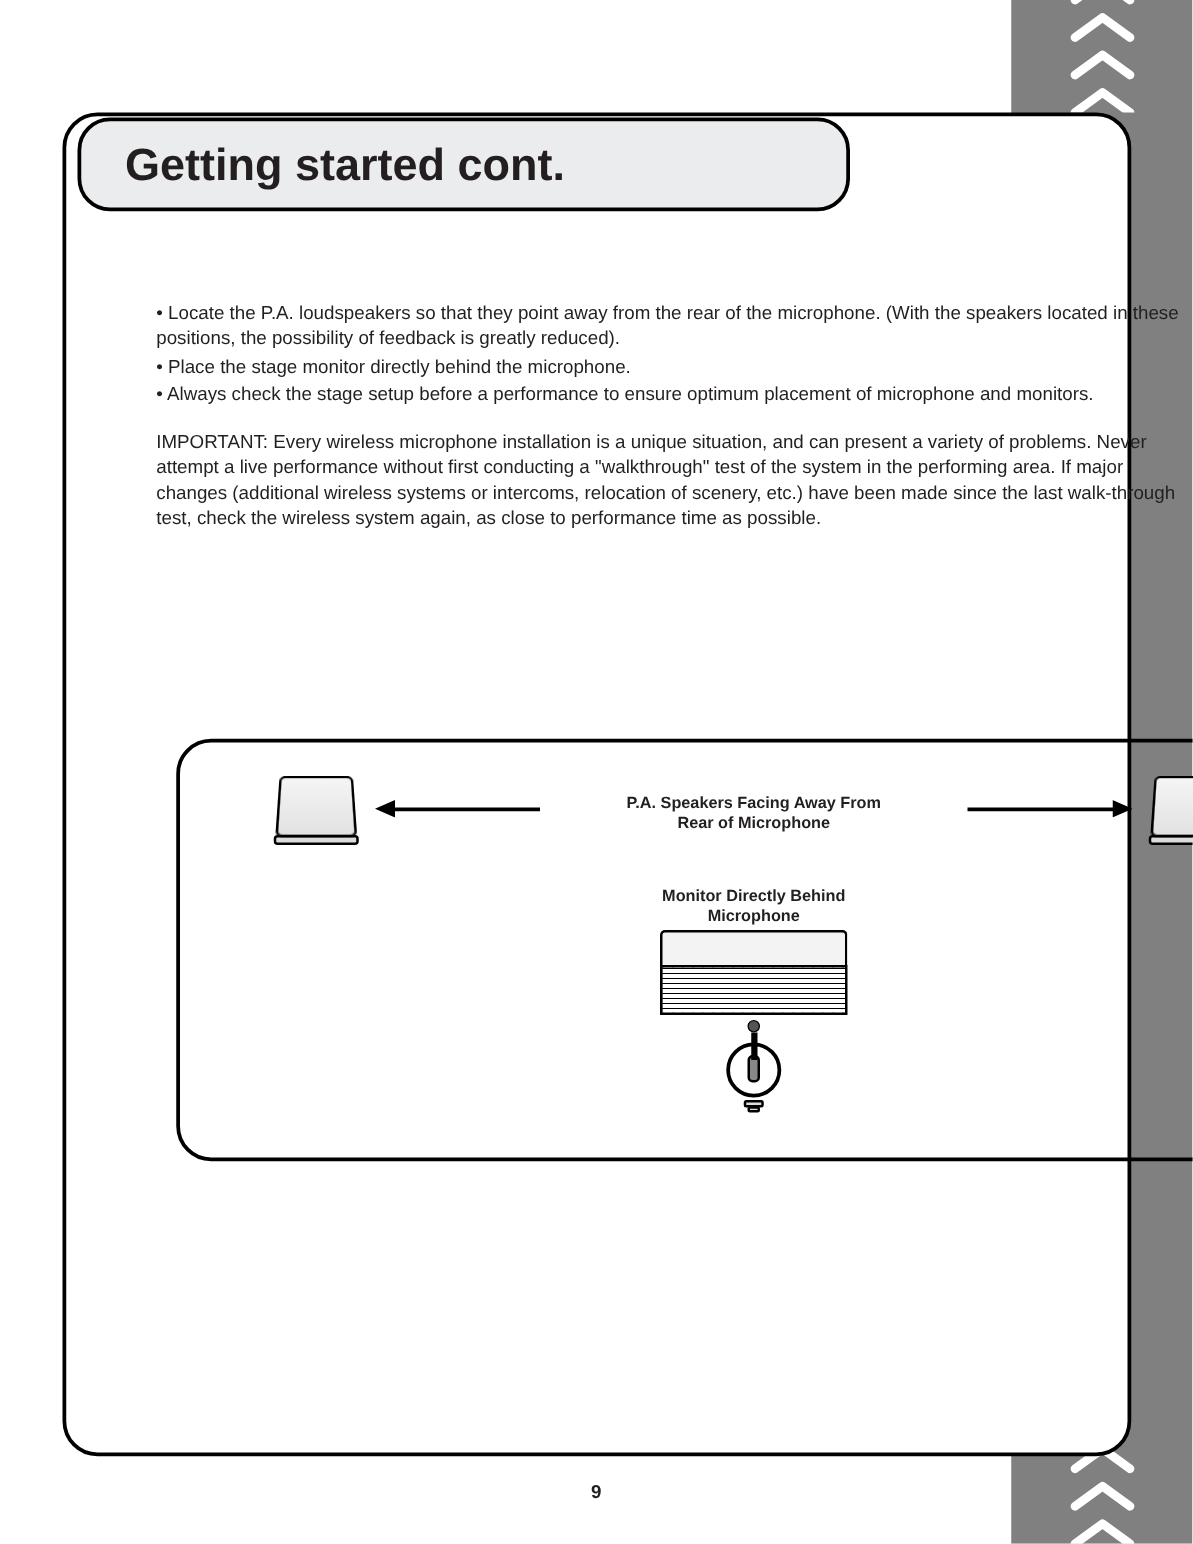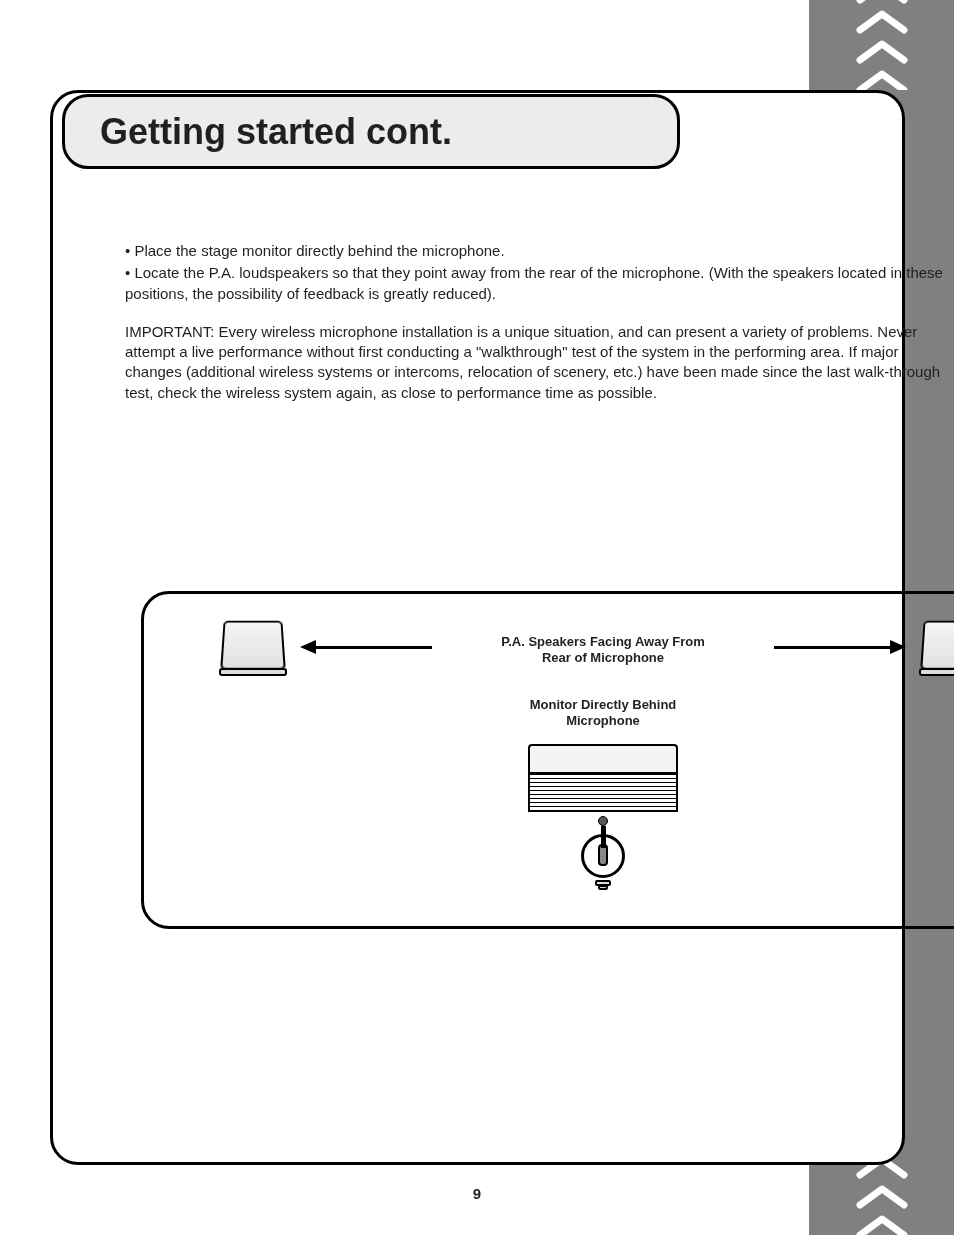--- a/index.html
+++ b/index.html
@@ -71,21 +71,21 @@
   .arrow-left .head { position: absolute; left: -2px; top: -4px; }
   .arrow-right { right: 158px; width: 130px; }
   .arrow-right .arrow-line { right: 8px; width: 122px; }
   .arrow-right .head { position: absolute; right: -2px; top: -4px; }
   .head svg { display: block; }
   .diagram .caption {
     position: absolute; width: 220px; left: 50%; transform: translateX(-50%);
     text-align: center; font-weight: 800; font-size: 13px; line-height: 1.25;
   }
   .cap1 { top: 40px; }
-  .cap2 { top: 103px; }
+  .cap2 { top: 115px; }
   .monitor {
     position: absolute; left: 50%; top: 150px; transform: translateX(-50%);
     width: 150px;
   }
   .monitor-top { width: 150px; height: 28px; border: 2px solid #000; border-radius: 4px 4px 0 0; background:#f3f3f3; border-bottom:none;}
   .monitor-grille { width: 150px; height: 40px; border: 2px solid #000;
     background: repeating-linear-gradient(#000 0, #000 1px, #fff 1px, #fff 4px),
                 repeating-linear-gradient(90deg, #000 0, #000 1px, transparent 1px, transparent 8px);
     background-blend-mode: normal;
   }
@@ -137,22 +137,23 @@
     </div>
   </div>
 
   <div class="title-box">
     <span class="title-text">Getting started cont.</span>
   </div>
 
   <div class="content-card">
     <div class="body">
       <div class="bullets">
+        <div>• Locate the P.A. loudspeakers so that they point away from the rear of the microphone. (With the speakers located in these positions, the possibility of feedback is greatly reduced).</div>
         <div>• Place the stage monitor directly behind the microphone.</div>
-        <div>• Locate the P.A. loudspeakers so that they point away from the rear of the microphone. (With the speakers located in these positions, the possibility of feedback is greatly reduced).</div>
+        <div>• Always check the stage setup before a performance to ensure optimum placement of microphone and monitors.</div>
       </div>
       <div class="para italic">IMPORTANT: Every wireless microphone installation is a unique situation, and can present a variety of problems. Never attempt a live performance without first conducting a "walkthrough" test of the system in the performing area. If major changes (additional wireless systems or intercoms, relocation of scenery, etc.) have been made since the last walk-through test, check the wireless system again, as close to performance time as possible.</div>
     </div>
 
     <div class="diagram">
 
       <div class="speaker speaker-left">
         <div class="speaker-body"></div>
           <div class="speaker-plate"></div>
       </div>

